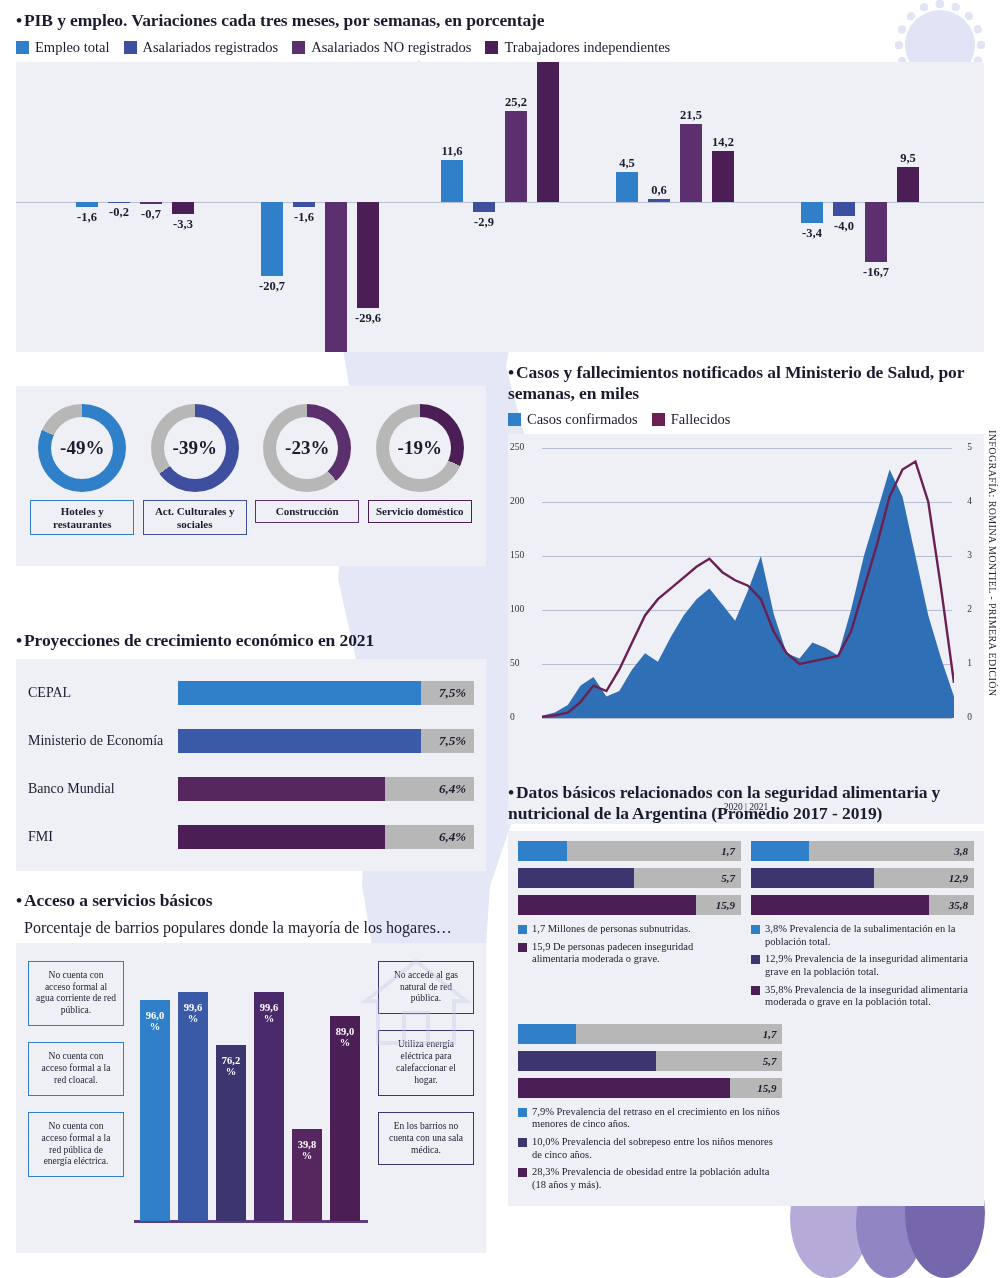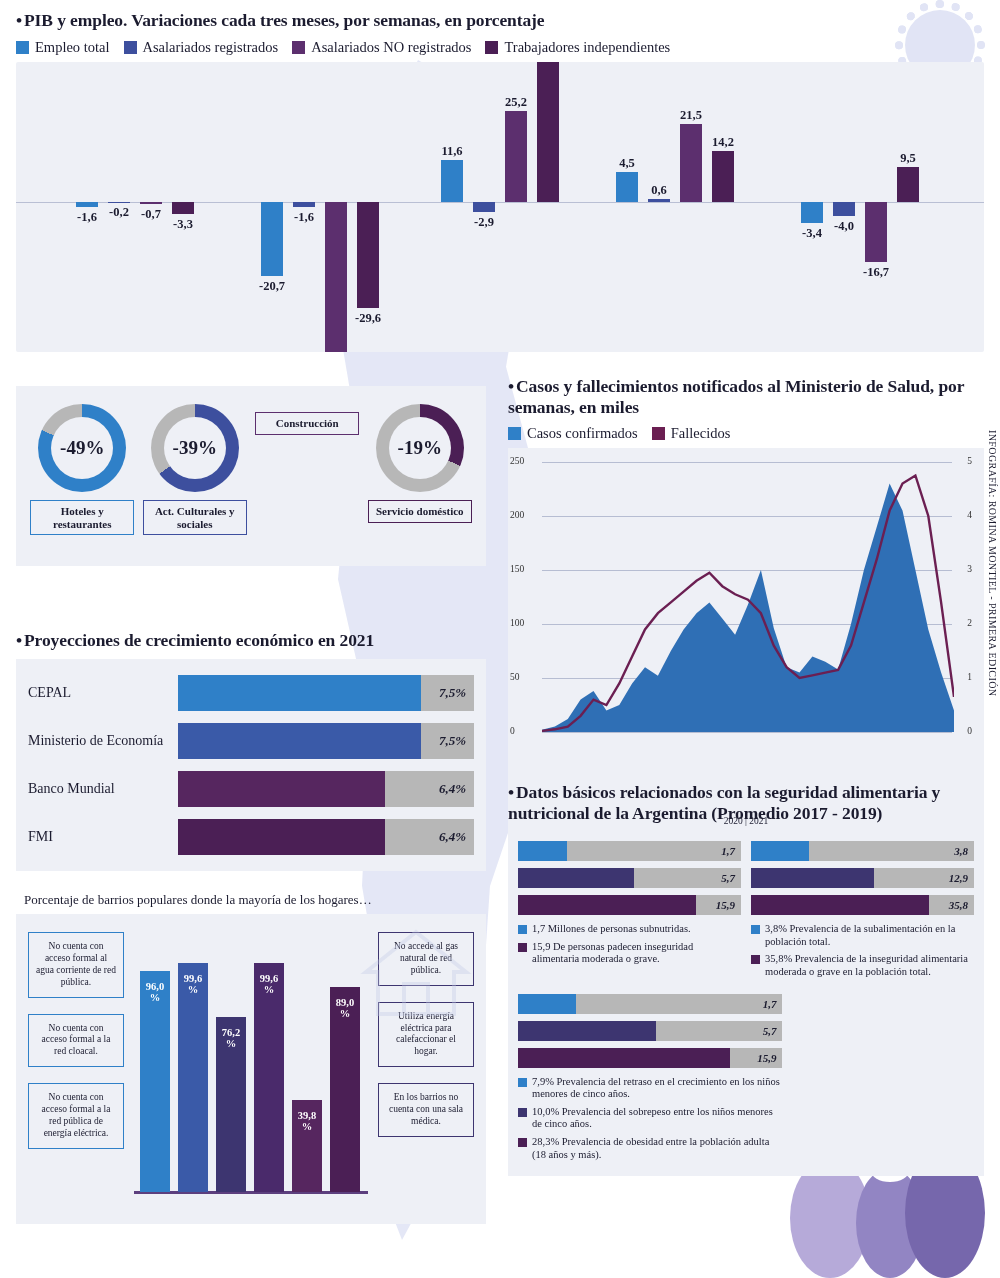--- a/index.html
+++ b/index.html
@@ -69,39 +69,39 @@
   .donut .inner {
     width:62px; height:62px; background:#eef0f6; border-radius:50%;
     display:flex; align-items:center; justify-content:center;
   }
   .donut-label {
     margin-top:8px; font-size:11px; font-weight:bold; line-height:1.15;
     border:1.6px solid #2f80c8; padding:4px 2px; background:#eef0f6;
   }
 
   
-  #casos { position:absolute; left:508px; top:376px; width:476px; z-index:2; }
+  #casos { position:absolute; left:508px; top:362px; width:476px; z-index:2; }
   #casos .panel { margin-top:4px; height:390px; padding:14px 34px 10px 30px; position:relative; }
   .axis-l, .axis-r { position:absolute; font-size:9.5px; color:#333; }
   .grid-line { position:absolute; left:34px; right:32px; height:1px; background:#b6bdd2; }
   .casos-note { position:absolute; left:0; right:0; bottom:12px; text-align:center; font-size:9.5px; }
 
   
   #proy { position:absolute; left:16px; top:630px; width:470px; z-index:2; }
   #proy .panel { margin-top:6px; padding:10px 12px; }
   .proy-row { display:flex; align-items:center; height:48px; }
   .proy-name { width:150px; font-size:14px; }
-  .proy-track { flex:1; height:36px; background:#b7b7b7; position:relative; }
+  .proy-track { flex:1; height:24px; background:#b7b7b7; position:relative; }
   .proy-fill { position:absolute; left:0; top:0; bottom:0; }
   .proy-val { position:absolute; right:8px; top:50%; transform:translateY(-50%);
     font-size:13px; font-weight:bold; font-style:italic; }
 
   
   #acceso { position:absolute; left:16px; top:890px; width:470px; z-index:2; }
-  #acceso .sub { font-size:13px; margin:2px 0 6px 8px; }
+  #acceso .sub { font-size:16px; margin:2px 0 6px 8px; }
   #acceso .panel { height:310px; position:relative; padding:8px; overflow:hidden; }
   .acc-boxes-left { position:absolute; left:12px; top:18px; width:96px; }
   .acc-boxes-right { position:absolute; right:12px; top:18px; width:96px; }
   .acc-box {
     border:1.5px solid #2f80c8; background:#eef0f6; font-size:9.5px;
     padding:8px 6px; margin-bottom:16px; line-height:1.25; text-align:center;
   }
   .acc-box.dark { border-color:#3d3570; }
   .acc-chart { position:absolute; left:118px; right:118px; bottom:14px; top:16px; }
   .acc-bar { position:absolute; bottom:18px; width:30px; text-align:center; }
@@ -256,20 +256,23 @@
         </div>
         <div class="donut-label" style="border-color:#2f80c8">Hoteles y restaurantes</div>
       </div>
       <div class="donut-wrap">
         <div class="donut" style="background:conic-gradient(#3d4f9e 0deg 234deg, #b7b7b7 234deg 360deg)">
           <div class="inner">-39%</div>
         </div>
         <div class="donut-label" style="border-color:#3d4f9e">Act. Culturales y sociales</div>
       </div>
       <div class="donut-wrap">
+        <div class="donut" style="background:conic-gradient(#5c2f6e 0deg 138deg, #b7b7b7 138deg 360deg)">
+          <div class="inner">-23%</div>
+        </div>
         <div class="donut-label" style="border-color:#5c2f6e">Construcción</div>
       </div>
       <div class="donut-wrap">
         <div class="donut" style="background:conic-gradient(#4b1f55 0deg 114deg, #b7b7b7 114deg 360deg)">
           <div class="inner">-19%</div>
         </div>
         <div class="donut-label" style="border-color:#4b1f55">Servicio doméstico</div>
       </div>
     </div>
 </section>
@@ -341,20 +344,21 @@
         <div class="proy-name">FMI</div>
         <div class="proy-track">
           <div class="proy-fill" style="background:#4b1f55;width:69.97333333333334%"></div>
           <div class="proy-val">6,4%</div>
         </div>
       </div>
     </div>
 </section>
 
 <section id="acceso">
+  <h2 class="section-title">Acceso a servicios básicos</h2>
   <div class="sub">Porcentaje de barrios populares donde la mayoría de los hogares…</div>
   <div class="panel" id="acceso-panel">
     <div class="acc-boxes-left" id="acc-left">
         <div class="acc-box">No cuenta con acceso formal al agua corriente de red pública.</div>
         <div class="acc-box">No cuenta con acceso formal a la red cloacal.</div>
         <div class="acc-box">No cuenta con acceso formal a la red pública de energía eléctrica.</div>
       </div>
     <div class="acc-boxes-right" id="acc-right">
         <div class="acc-box dark">No accede al gas natural de red pública.</div>
         <div class="acc-box dark">Utiliza energía eléctrica para calefaccionar el hogar.</div>
@@ -432,20 +436,24 @@
             <div class="mini-val">12,9</div>
           </div>
           <div class="mini-row">
             <div class="mini-fill" style="background:#4b1f55;width:80%"></div>
             <div class="mini-val">35,8</div>
           </div>
           <div class="mini-legend">
             <div>
               <span class="sw" style="background:#2f80c8"></span>
               <span>3,8% Prevalencia de la subalimentación en la población total.</span>
+            </div>
+            <div>
+              <span class="sw" style="background:#3d3570"></span>
+              <span>12,9% Prevalencia de la inseguridad alimentaria grave en la población total.</span>
             </div>
             <div>
               <span class="sw" style="background:#4b1f55"></span>
               <span>35,8% Prevalencia de la inseguridad alimentaria moderada o grave en la población total.</span>
             </div>
           </div>
         </div>
       </div>
       <div class="mini-col" style="width: 58%; margin-top: 10px;">
         <div class="mini-row">

